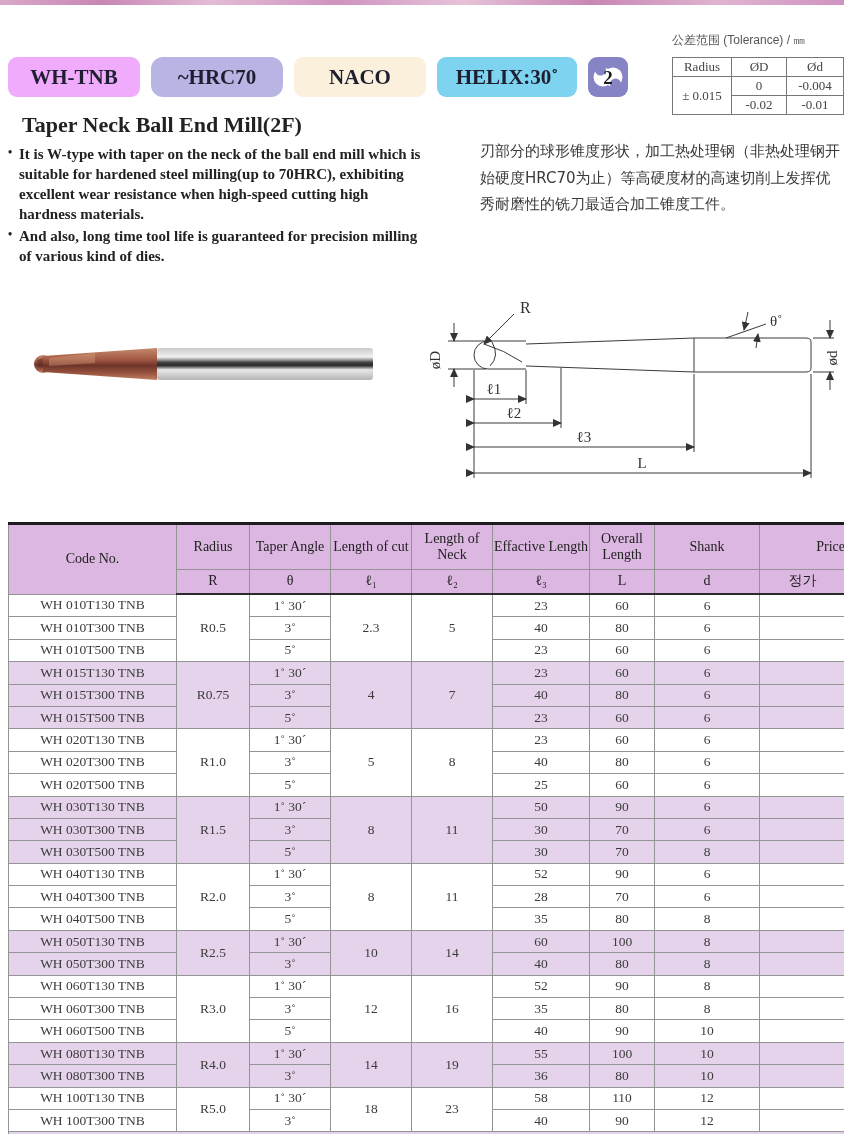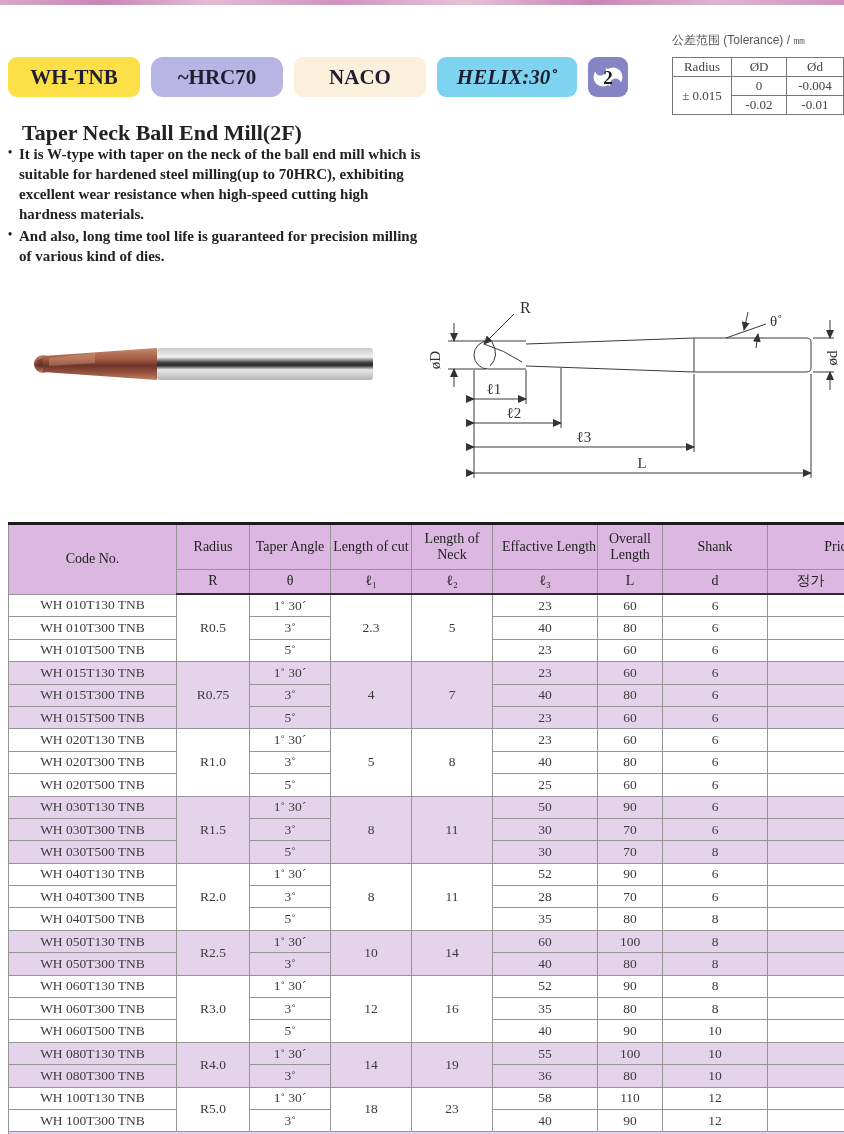--- a/index.html
+++ b/index.html
@@ -7,37 +7,37 @@
         font-family:"Liberation Serif", serif;color:#333;}
 
   
   .topbar{position:absolute;left:0;top:0;width:844px;height:5px;
     background:linear-gradient(90deg,#d9a8c8 0%,#c886b4 12%,#e3bcd4 25%,#cf93c0 40%,#e6c2d8 55%,#c886b4 70%,#e0b4d0 85%,#cf93c0 100%);}
 
   
   .badges{position:absolute;left:8px;top:57px;display:flex;align-items:center;}
   .badge{height:40px;border-radius:9px;display:flex;align-items:center;justify-content:center;
          font-weight:bold;font-size:21px;color:#1e1e30;margin-right:11px;}
-  .badge.b1{width:132px;background:#fde047;}
+  .badge.b1{width:132px;background:#f0abfc;}
   .badge.b2{width:132px;background:#b8b4e3;border-radius:12px;}
   .badge.b3{width:132px;background:#faf0dc;}
-  .badge.b4{width:140px;background:#7ed3f1;font-style:italic;}
+  .badge.b4{width:140px;background:#7ed3f1;}
   .flute-icon{width:40px;height:40px;border-radius:9px;background:#8784c6;position:relative;}
   .flute-icon svg{position:absolute;left:0;top:0;}
 
   
   .tol-title{position:absolute;left:672px;top:32px;width:170px;font-size:12px;color:#555;
              font-family:Liberation Sans, sans-serif;}
   table.tol{position:absolute;left:672px;top:57px;border-collapse:collapse;font-size:13px;color:#444;}
   table.tol td{border:1px solid #777;text-align:center;padding:0 6px;height:18px;}
   table.tol td.rv{width:50px;}
   table.tol td.cw{width:48px;}
 
   
-  .ptitle{position:absolute;left:22px;top:112px;font-size:22px;font-weight:bold;color:#222;margin-top:8px;}
+  .ptitle{position:absolute;left:22px;top:112px;font-size:22px;font-weight:bold;color:#222;}
   .bullets{position:absolute;left:8px;top:144px;width:420px;font-size:15px;line-height:1.34;color:#222;font-weight:bold;}
   .bullets .bi{position:relative;padding-left:11px;margin-bottom:2px;}
   .bullets .bi:before{content:"•";position:absolute;left:0;top:0;font-size:12px;}
 
   
   .cn{position:absolute;left:480px;top:138px;width:362px;font-size:15px;line-height:1.78;
       color:#3a3a3a;font-family:"DejaVu Sans", sans-serif;}
 
   
   .photo{position:absolute;left:25px;top:322px;}
@@ -50,21 +50,21 @@
   table.spec th, table.spec td{border:1px solid #949494;text-align:center;padding:0;font-weight:normal;}
   table.spec thead th{background:#dcb7e1;color:#222;font-size:14px;line-height:1.15;}
   table.spec thead tr.main th{height:44px;}
   table.spec thead tr.sub th{height:23px;border-bottom:2px solid #2a2a2a;}
   table.spec{border-top:3px solid #1c1c1c;border-bottom:1px solid #555;}
   table.spec th.c-code{width:167px;}
   table.spec th.c-r{width:72px;}
   table.spec th.c-a{width:80px;}
   table.spec th.c-l1{width:80px;}
   table.spec th.c-l2{width:80px;}
-  table.spec th.c-l3{width:96px;padding-left:8px;}
+  table.spec th.c-l3{width:96px;}
   table.spec th.c-L{width:64px;}
   table.spec th.c-d{width:104px;margin-left:40px;}
   table.spec th.c-p{width:85px;text-align:right;}
   table.spec tbody td{height:21.4px;background:#fff;}
   table.spec tbody tr.lilac td{background:#e5d3ec;}
   table.spec tbody tr.group-start td{border-top:1.6px solid #4a4a4a;}
   table.spec tbody tr.partial td{height:7px;border-left:1px solid #949494;}
 </style>
 </head>
 <body>
@@ -110,20 +110,21 @@
   </table>
 
   <div class="ptitle">Taper Neck Ball End Mill(2F)</div>
 
   <div class="bullets">
     <div class="bi">It is W-type with taper on the neck of the ball end mill which is suitable for hardened steel milling(up to 70HRC), exhibiting excellent wear resistance when high-speed cutting high hardness materials.</div>
     <div class="bi">And also, long time tool life is guaranteed for precision milling of various kind of dies.</div>
   </div>
 
   <div class="cn">
+    <div>刃部分的球形锥度形状，加工热处理钢（非热处理钢开始硬度HRC70为止）等高硬度材的高速切削上发挥优秀耐磨性的铣刀最适合加工锥度工件。</div>
   </div>
 
   <svg class="photo" width="370" height="85" viewBox="0 0 370 85">
     <defs>
       <linearGradient id="copper" x1="0" y1="0" x2="0" y2="1">
         <stop offset="0" stop-color="#c58a6c"></stop>
           <stop offset="0.35" stop-color="#a35a44"></stop>
         <stop offset="0.55" stop-color="#6e352a"></stop>
           <stop offset="0.8" stop-color="#9c5642"></stop>
         <stop offset="1" stop-color="#c08264"></stop>

